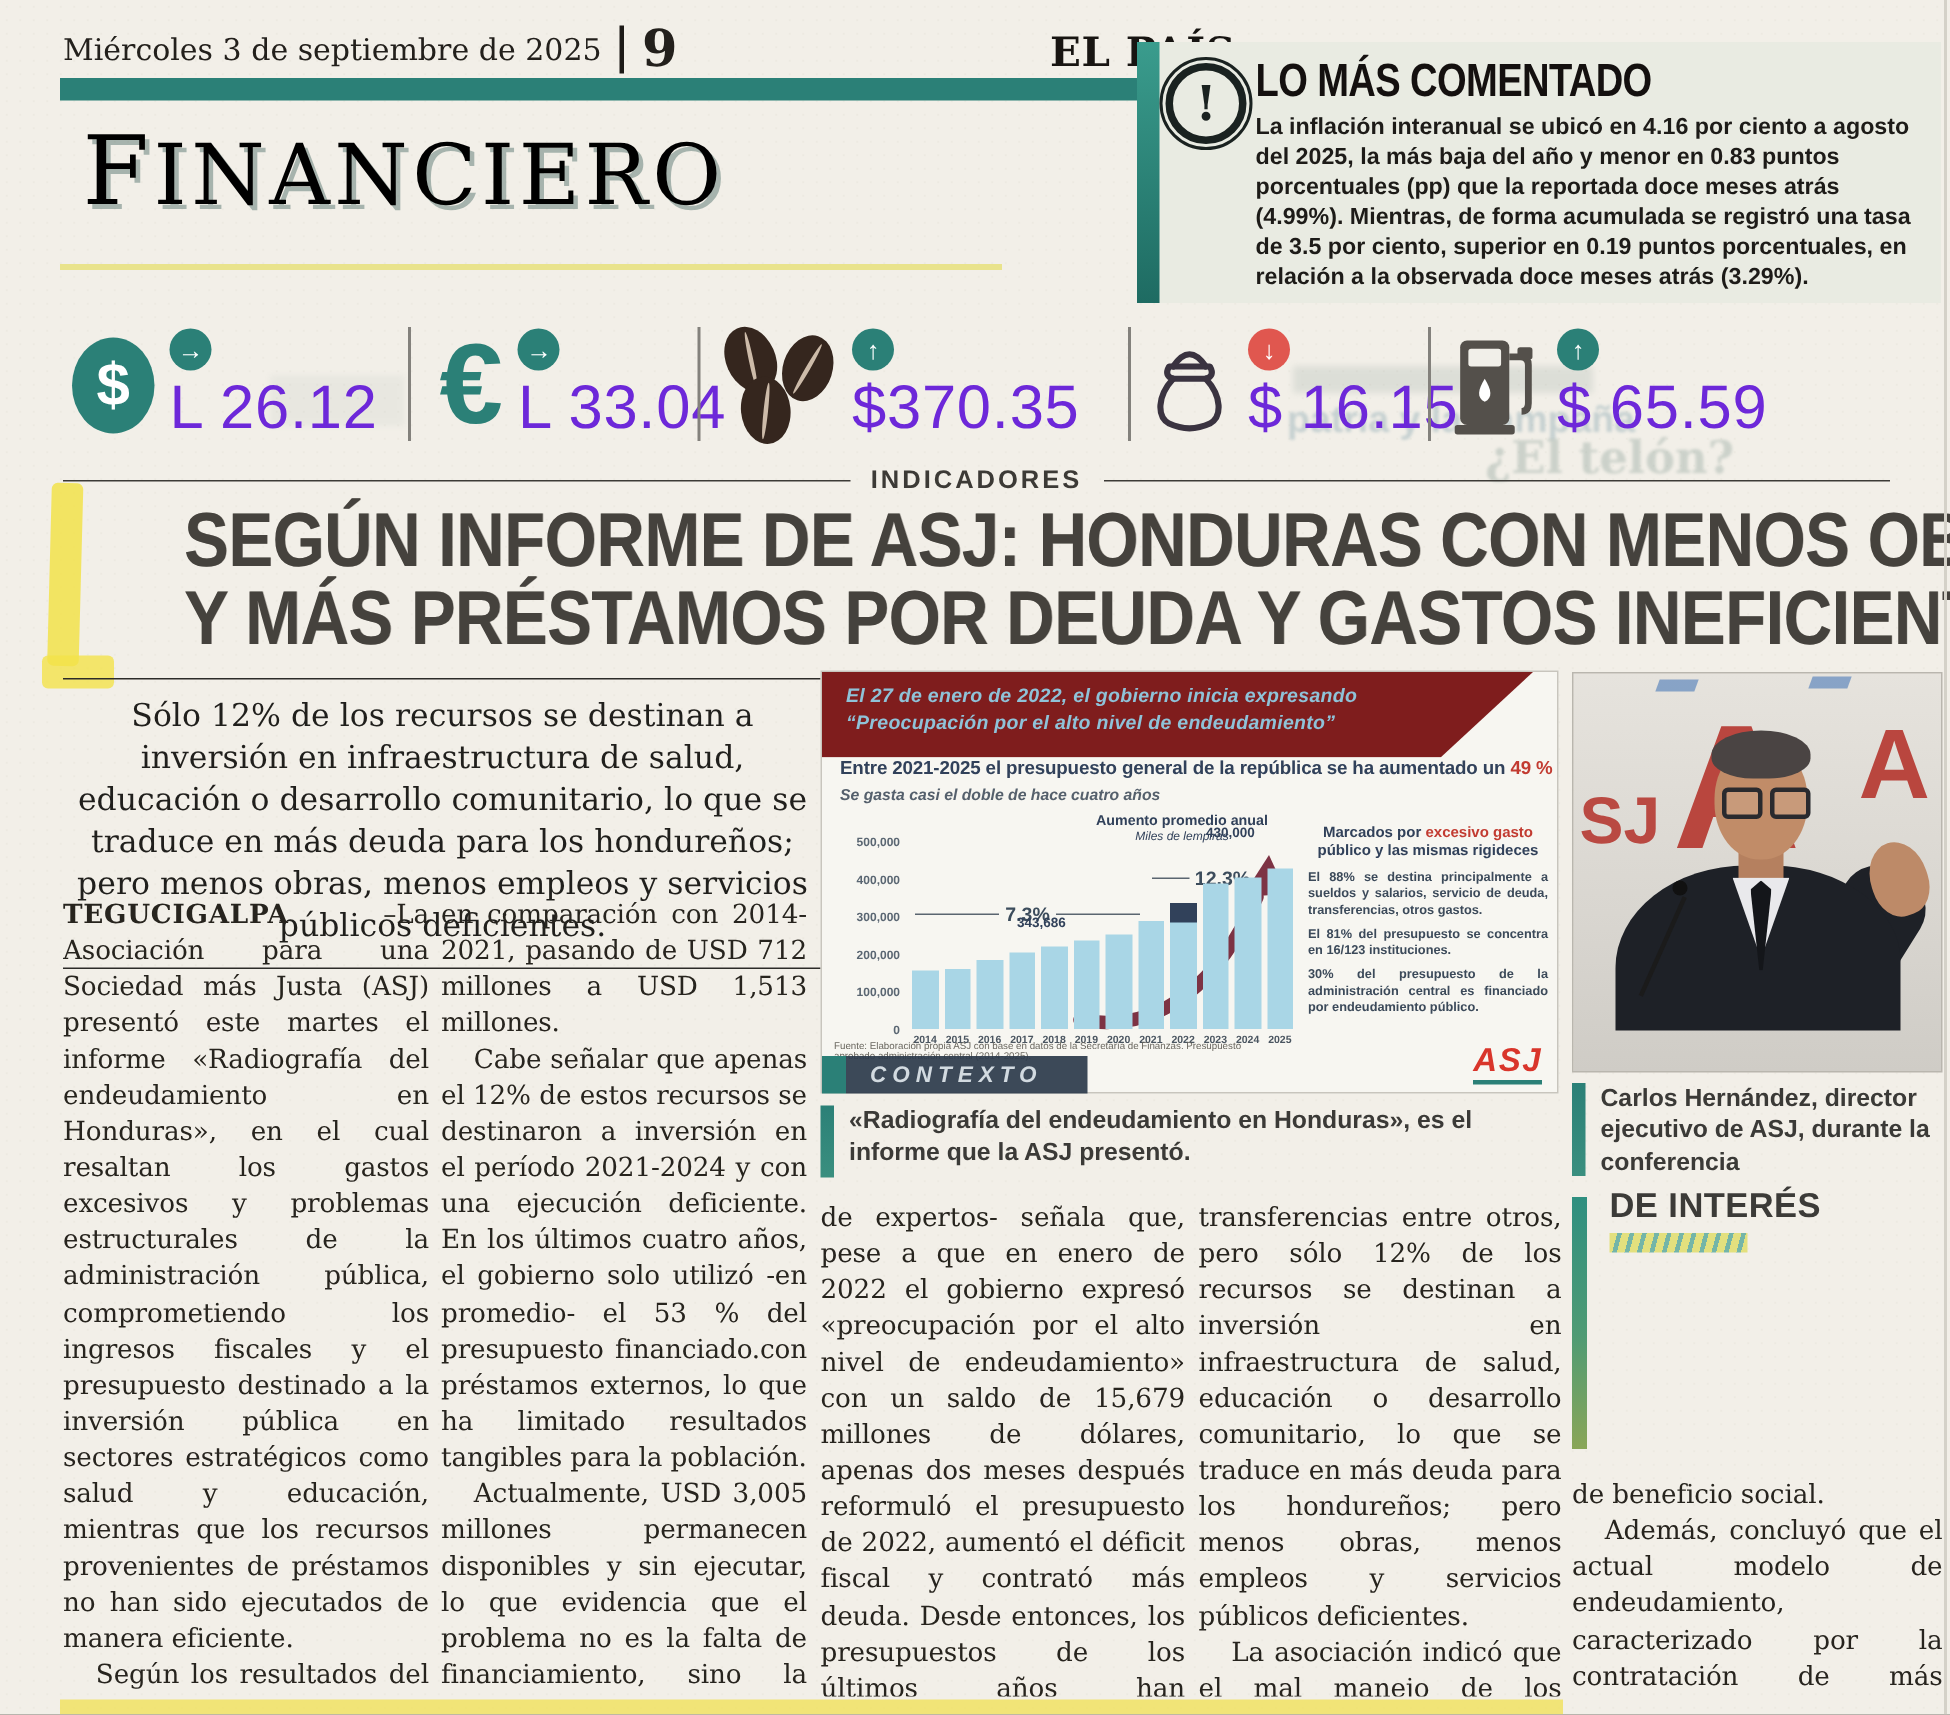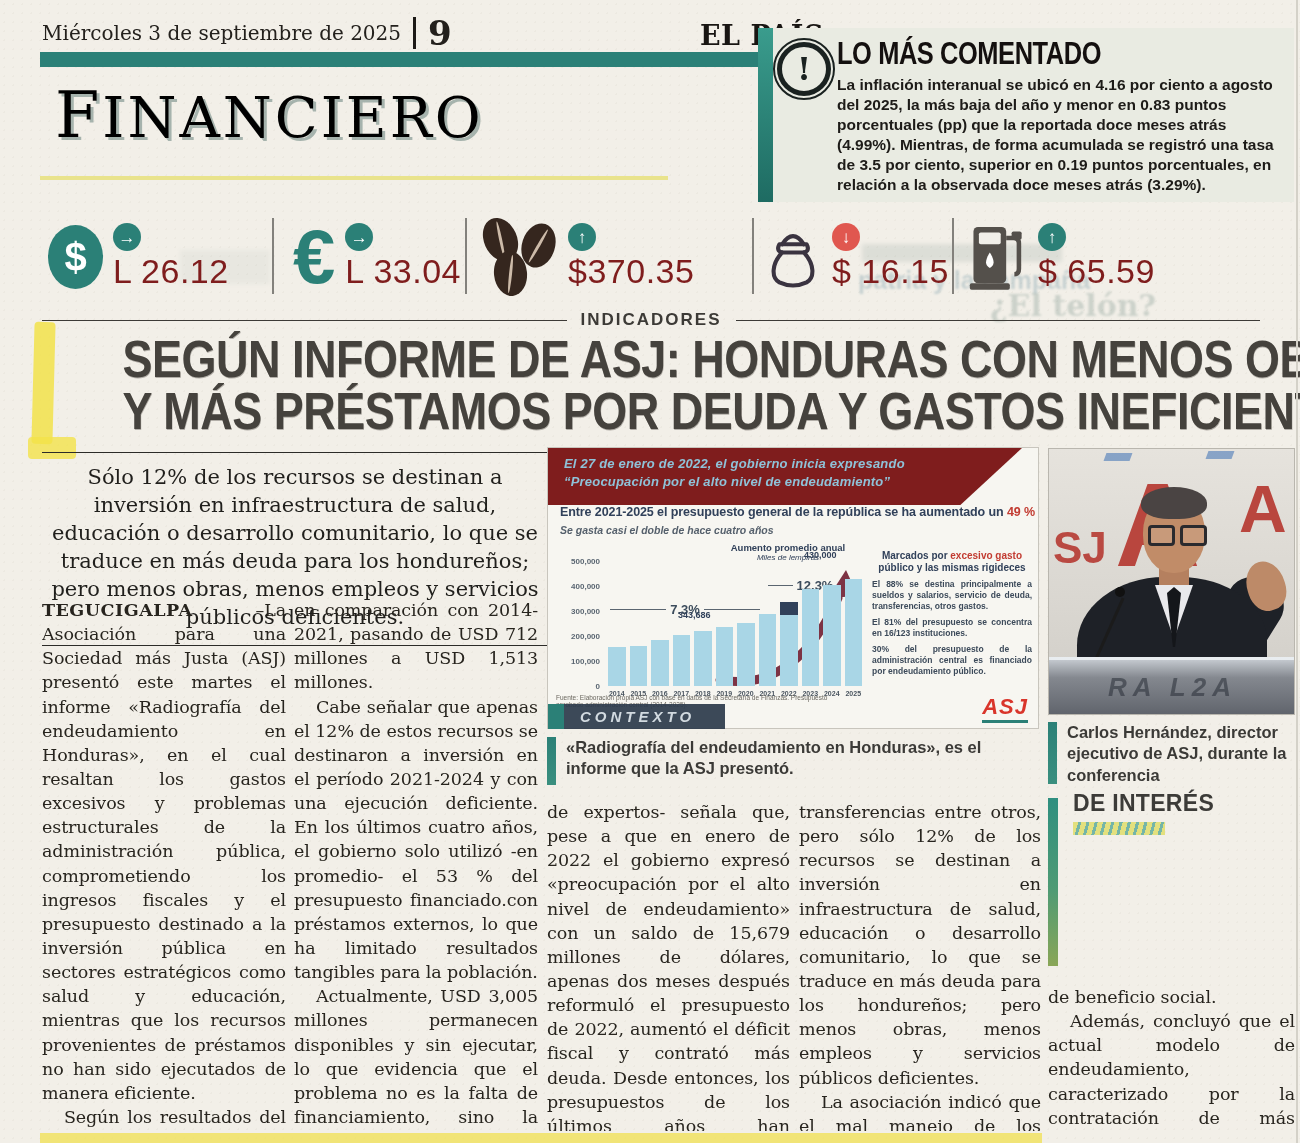--- a/index.html
+++ b/index.html
@@ -39,21 +39,21 @@
   
   .ghost{position:absolute;opacity:.38;filter:blur(1.2px);pointer-events:none;font-weight:bold;}
   .ghost-bar{position:absolute;opacity:.18;filter:blur(2px);background:#7f958f;pointer-events:none;}
 
   
   .ind{position:absolute;top:216px;height:82px;display:flex;align-items:center;gap:10px;}
   .ind-stack{display:flex;flex-direction:column;align-items:flex-start;gap:1px;}
   .trend{width:28px;height:28px;border-radius:50%;color:#fff;display:flex;align-items:center;justify-content:center;
          font-size:17px;font-weight:bold;line-height:1;}
   .trend.teal{background:#2b8077;} .trend.red{background:#e0574f;}
-  .ind-value{font-size:34px;color:#7f1d1d;letter-spacing:.5px;}
+  .ind-value{font-size:41px;color:#6d28d9;letter-spacing:.5px;}
   .coin{width:55px;height:64px;background:#2b8077;border-radius:50%;display:flex;align-items:center;
         justify-content:center;color:#fff;font-size:40px;font-weight:bold;}
   .euro{font-size:76px;font-weight:bold;color:#2b8077;line-height:.85;}
   .beans{position:relative;width:74px;height:80px;}
   .bean{position:absolute;width:33px;height:45px;background:#35261e;border-radius:50%;}
   .bean::after{content:'';position:absolute;left:46%;top:8%;width:3px;height:84%;background:#cdbba9;
                border-radius:50%;transform:rotate(12deg);}
   .vsep{position:absolute;top:218px;height:76px;width:1.5px;background:#83817c;}
   .ind-label-row{position:absolute;left:42px;top:310px;width:1218px;display:flex;align-items:center;gap:14px;}
   .ind-label-row::before,.ind-label-row::after{content:'';flex:1;border-top:1.5px solid #3c3a36;}
@@ -372,23 +372,20 @@
     <div class="ph-shirt"></div>
     <div class="ph-tie"></div>
     <div class="ph-head"></div>
     <div class="ph-hair"></div>
     <div class="ph-glasses">
         <i></i>
         <i></i>
       </div>
     <div class="ph-mic"></div>
     <div class="ph-michead"></div>
-    <div class="ph-podium">
-        <span>RA L2A</span>
-      </div>
   </div>
 
   <div class="figcap" style="left:1048px;top:722px;width:247px;height:62px;">
     <div class="capbar"></div>
     <div class="captext">Carlos Hernández, director ejecutivo de ASJ, durante la conferencia</div>
   </div>
 
   <div class="interes">
     <div class="interes-bar"></div>
     <div class="interes-title">DE INTERÉS</div>

